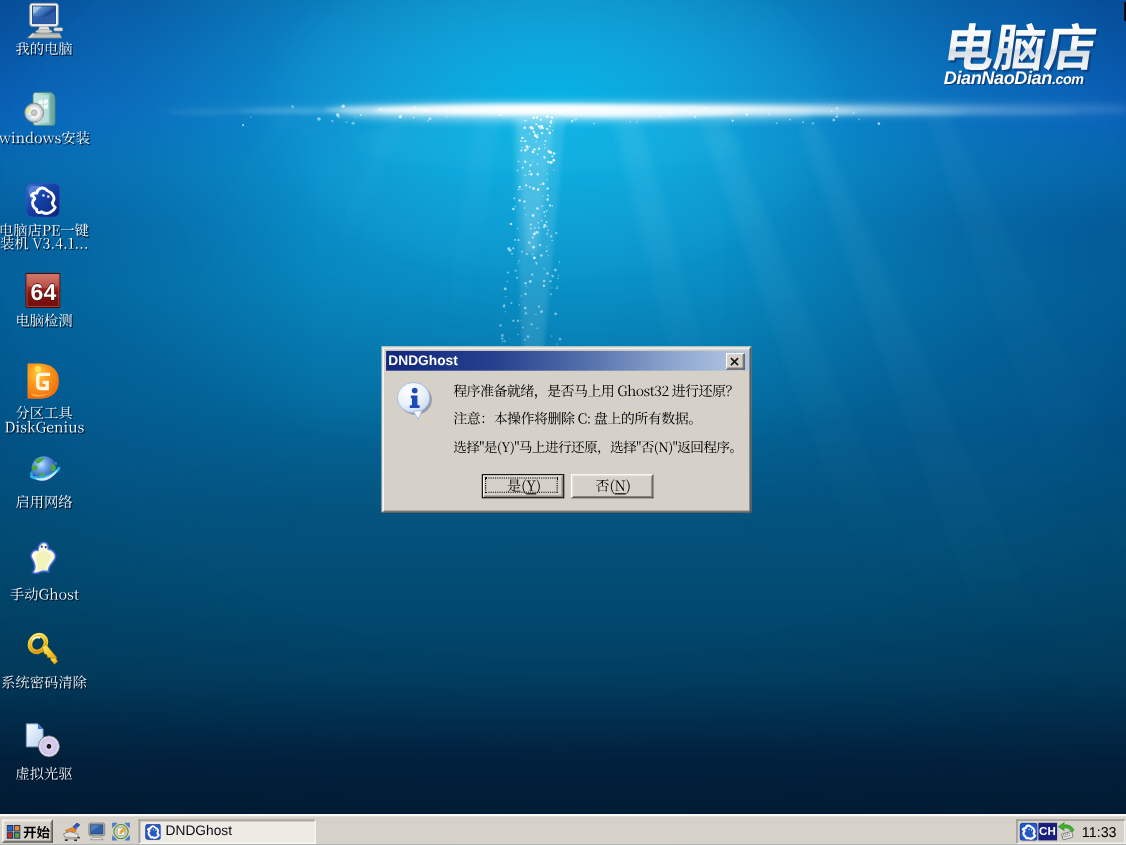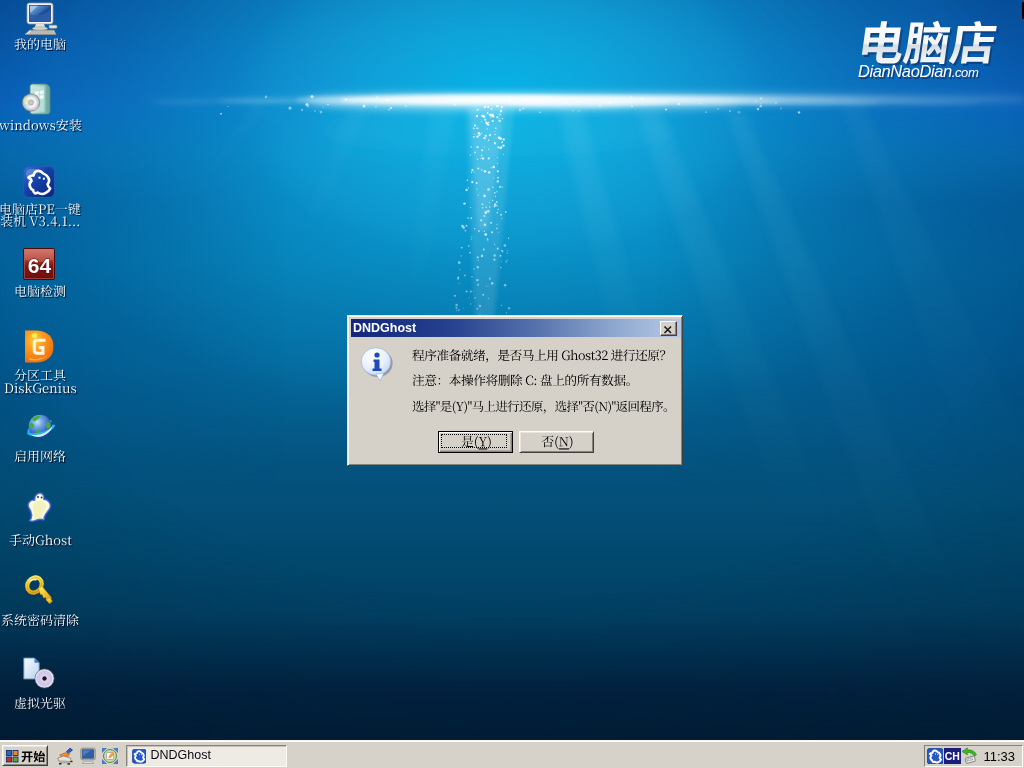--- a/index.html
+++ b/index.html
@@ -448,21 +448,21 @@
           <stop offset="0.52" stop-color="#f2f4f6"></stop>
 <stop offset="0.56" stop-color="#d7dde2"></stop>
           <stop offset="1" stop-color="#f8fafc"></stop>
 </linearGradient>
       </defs>
 <g transform="translate(12,52) skewX(-8)">
 <path d="M19.7 -17.5V-13.2H10.8V-17.5ZM25.7 -17.5H34.7V-13.2H25.7ZM19.7 -22.6H10.8V-27H19.7ZM25.7 -22.6V-27H34.7V-22.6ZM5.1 -32.4V-5.2H10.8V-7.8H19.7V-5.4C19.7 1.7 21.5 3.6 27.9 3.6C29.3 3.6 35.2 3.6 36.7 3.6C42.3 3.6 44 0.9 44.8 -6.3C43.5 -6.6 41.7 -7.4 40.3 -8.1V-32.4H25.7V-38.8H19.7V-32.4ZM39.3 -7.8C38.9 -3.2 38.4 -2 36.1 -2C34.9 -2 29.8 -2 28.5 -2C26 -2 25.7 -2.4 25.7 -5.3V-7.8Z M74.1 -15C72.7 -12.6 71.2 -10.3 69.5 -8.6V-20.6C71 -18.9 72.6 -16.9 74.1 -15ZM77.1 -10.9C78.4 -8.8 79.6 -7 80.4 -5.4L83.7 -8.1V-2.9H69.5V-7.1C70.5 -6.2 71.6 -4.9 72.1 -4.1C73.9 -6 75.6 -8.3 77.1 -10.9ZM83.7 -24.8V-9.6C82.6 -11.4 81.1 -13.4 79.5 -15.5C81.1 -18.9 82.3 -22.5 83.3 -26.2L78.7 -27.2C78.1 -24.6 77.2 -22 76.3 -19.6C74.9 -21.1 73.6 -22.6 72.4 -24L69.5 -21.8V-24.7H64.4V2.2H83.7V4H88.7V-24.8ZM71.5 -37.5C72.3 -36.1 73.2 -34.3 74 -32.7H63.5V-27.5H89.8V-32.7H80C79.2 -34.6 77.6 -37.2 76.4 -39.2ZM57.8 -33.2V-26.6H54.1V-33.2ZM49.4 -37.4V-20.4C49.4 -13.9 49.2 -5 46.8 1.2C47.8 1.7 50 3.4 50.7 4.3C52.6 0 53.5 -5.9 53.9 -11.5H57.8V-1.7C57.8 -1.1 57.6 -1 57.2 -1C56.7 -1 55.3 -1 53.9 -1.1C54.5 0.2 55.2 2.4 55.3 3.7C57.8 3.7 59.5 3.6 60.8 2.8C62.1 2 62.4 0.6 62.4 -1.7V-37.4ZM57.8 -22.1V-16.1H54.1L54.1 -20.5V-22.1Z M105.4 -13.8V3.5H110.9V1.7H127.1V3.5H132.7V-13.8H120.8V-18H134.9V-23H120.8V-27.3H115V-13.8ZM110.9 -3.1V-8.7H127.1V-3.1ZM112.8 -38C113.5 -36.8 114.1 -35.3 114.5 -33.9H97.2V-22.3C97.2 -15.5 96.9 -5.7 92.9 0.9C94.3 1.5 96.8 3.2 97.8 4.1C102.2 -3.1 102.9 -14.7 102.9 -22.2V-28.7H136V-33.9H120.7C120.2 -35.6 119.3 -37.6 118.4 -39.1Z" transform="translate(2.2,2.2)" fill="#0e3f7e" opacity="0.85"></path>
 <path d="M19.7 -17.5V-13.2H10.8V-17.5ZM25.7 -17.5H34.7V-13.2H25.7ZM19.7 -22.6H10.8V-27H19.7ZM25.7 -22.6V-27H34.7V-22.6ZM5.1 -32.4V-5.2H10.8V-7.8H19.7V-5.4C19.7 1.7 21.5 3.6 27.9 3.6C29.3 3.6 35.2 3.6 36.7 3.6C42.3 3.6 44 0.9 44.8 -6.3C43.5 -6.6 41.7 -7.4 40.3 -8.1V-32.4H25.7V-38.8H19.7V-32.4ZM39.3 -7.8C38.9 -3.2 38.4 -2 36.1 -2C34.9 -2 29.8 -2 28.5 -2C26 -2 25.7 -2.4 25.7 -5.3V-7.8Z M74.1 -15C72.7 -12.6 71.2 -10.3 69.5 -8.6V-20.6C71 -18.9 72.6 -16.9 74.1 -15ZM77.1 -10.9C78.4 -8.8 79.6 -7 80.4 -5.4L83.7 -8.1V-2.9H69.5V-7.1C70.5 -6.2 71.6 -4.9 72.1 -4.1C73.9 -6 75.6 -8.3 77.1 -10.9ZM83.7 -24.8V-9.6C82.6 -11.4 81.1 -13.4 79.5 -15.5C81.1 -18.9 82.3 -22.5 83.3 -26.2L78.7 -27.2C78.1 -24.6 77.2 -22 76.3 -19.6C74.9 -21.1 73.6 -22.6 72.4 -24L69.5 -21.8V-24.7H64.4V2.2H83.7V4H88.7V-24.8ZM71.5 -37.5C72.3 -36.1 73.2 -34.3 74 -32.7H63.5V-27.5H89.8V-32.7H80C79.2 -34.6 77.6 -37.2 76.4 -39.2ZM57.8 -33.2V-26.6H54.1V-33.2ZM49.4 -37.4V-20.4C49.4 -13.9 49.2 -5 46.8 1.2C47.8 1.7 50 3.4 50.7 4.3C52.6 0 53.5 -5.9 53.9 -11.5H57.8V-1.7C57.8 -1.1 57.6 -1 57.2 -1C56.7 -1 55.3 -1 53.9 -1.1C54.5 0.2 55.2 2.4 55.3 3.7C57.8 3.7 59.5 3.6 60.8 2.8C62.1 2 62.4 0.6 62.4 -1.7V-37.4ZM57.8 -22.1V-16.1H54.1L54.1 -20.5V-22.1Z M105.4 -13.8V3.5H110.9V1.7H127.1V3.5H132.7V-13.8H120.8V-18H134.9V-23H120.8V-27.3H115V-13.8ZM110.9 -3.1V-8.7H127.1V-3.1ZM112.8 -38C113.5 -36.8 114.1 -35.3 114.5 -33.9H97.2V-22.3C97.2 -15.5 96.9 -5.7 92.9 0.9C94.3 1.5 96.8 3.2 97.8 4.1C102.2 -3.1 102.9 -14.7 102.9 -22.2V-28.7H136V-33.9H120.7C120.2 -35.6 119.3 -37.6 118.4 -39.1Z" fill="url(#lgsilver)"></path>
 </g>
     </svg>
-<div class="abs" style="left:858px;top:62px;width:164px;height:20px;font-family:'Liberation Sans',sans-serif;font-style:italic;font-weight:normal;color:#fff;font-size:16.5px;text-shadow:1.5px 1.5px 0 #0e3f7e;letter-spacing:-0.4px">DianNaoDian<span style="font-size:13px">.com</span></div>
+<div class="abs" style="left:858px;top:62px;width:164px;height:20px;font-family:'Liberation Sans',sans-serif;font-style:italic;font-weight:bold;color:#fff;font-size:16.5px;text-shadow:1.5px 1.5px 0 #0e3f7e;letter-spacing:-0.4px">DianNaoDian<span style="font-size:13px">.com</span></div>
 <div class="abs" style="left:1022px;top:2px;width:2px;height:17px;background:#000"></div>
 <svg class="abs" style="left:22px;top:2px" width="36" height="34" viewBox="0 0 36 34">
 <defs>
         <linearGradient id="scr" x1="0" y1="0" x2="1" y2="1">
 <stop offset="0" stop-color="#8cbce2"></stop>
           <stop offset="0.45" stop-color="#336ab4"></stop>
           <stop offset="0.55" stop-color="#1e4890"></stop>
           <stop offset="1" stop-color="#3f77bc"></stop>
 </linearGradient>
       </defs>

